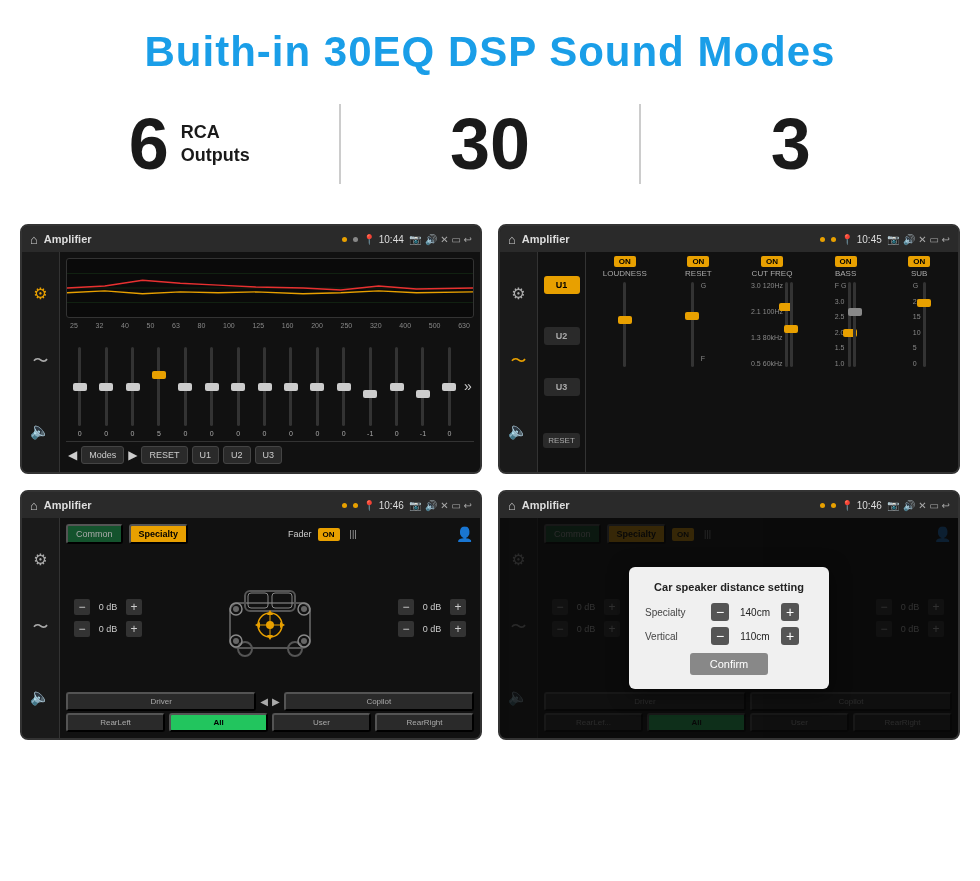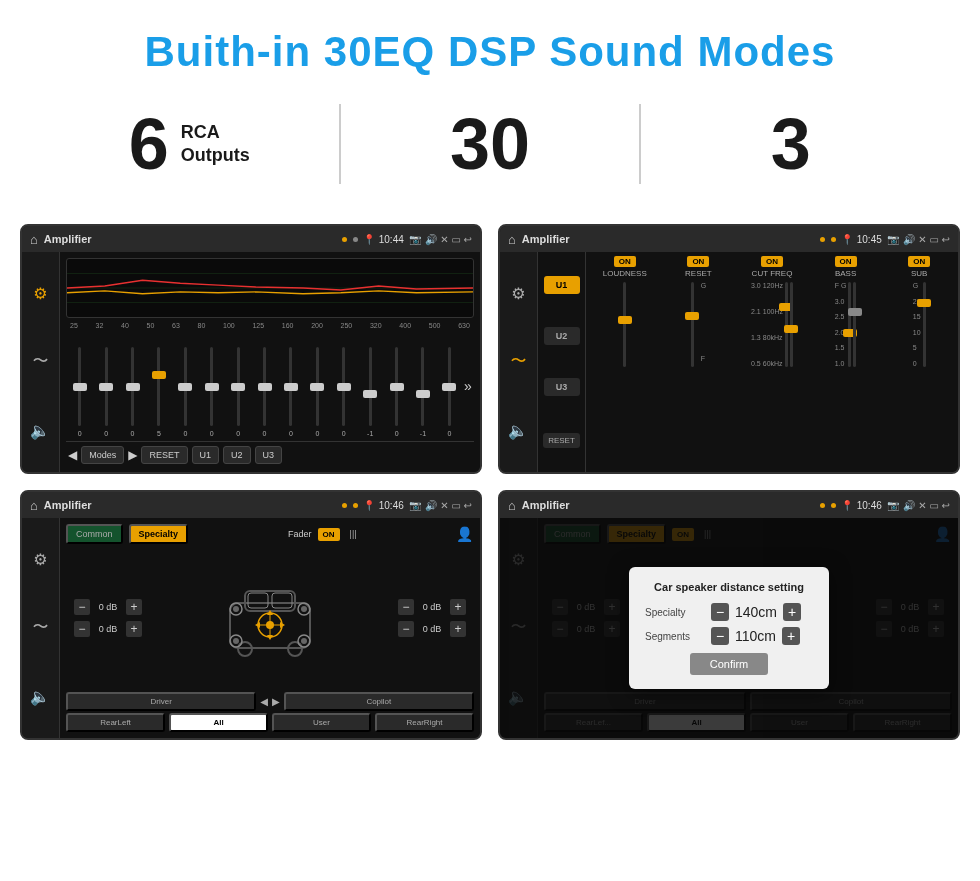--- a/index.html
+++ b/index.html
@@ -429,21 +429,21 @@
       background: #2a2a2a;
       color: #aaa;
       font-size: 8px;
       padding: 3px 24px;
       border-radius: 3px;
       cursor: pointer;
       flex: 1;
       text-align: center;
     }
     .fader-zone-btn.active {
-      background: #ffffff;
+      background: #22c55e;
       color: #000;
       font-weight: bold;
     }
 
     
     .dialog-overlay {
       position: absolute;
       inset: 0;
       background: rgba(0,0,0,0.5);
       display: flex;
@@ -483,23 +483,23 @@
       width: 18px;
       height: 18px;
       font-size: 14px;
       cursor: pointer;
       display: flex;
       align-items: center;
       justify-content: center;
     }
     .dialog-value {
       color: #222;
-      font-size: 14px;
+      font-size: 10px;
       min-width: 40px;
-      text-align: left;
+      text-align: center;
     }
     .dialog-confirm-btn {
       background: #888;
       color: #fff;
       border: none;
       border-radius: 3px;
       padding: 5px 20px;
       font-size: 11px;
       cursor: pointer;
       display: block;
@@ -989,21 +989,21 @@
       <div class="dialog-overlay">
         <div class="dialog-box">
           <div class="dialog-title">Car speaker distance setting</div>
           <div class="dialog-row">
             <span class="dialog-field-label">Specialty</span>
             <button class="dialog-minus">−</button>
             <span class="dialog-value">140cm</span>
             <button class="dialog-plus">+</button>
           </div>
           <div class="dialog-row">
-            <span class="dialog-field-label">Segments</span>
+            <span class="dialog-field-label">Vertical</span>
             <button class="dialog-minus">−</button>
             <span class="dialog-value">110cm</span>
             <button class="dialog-plus">+</button>
           </div>
           <button class="dialog-confirm-btn">Confirm</button>
         </div>
       </div>
     </div>
   </div>
 

